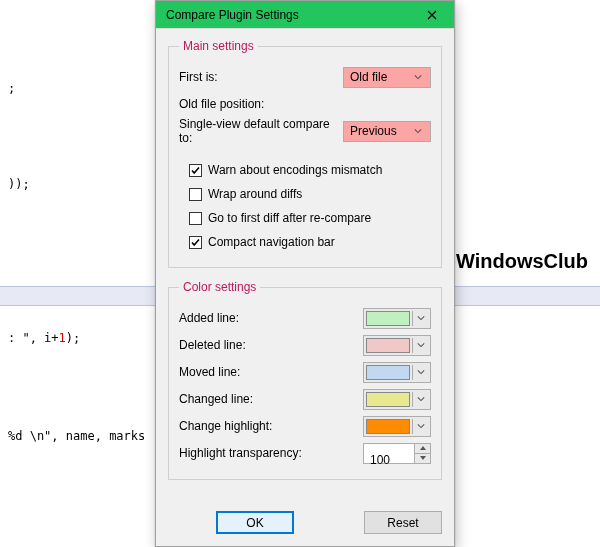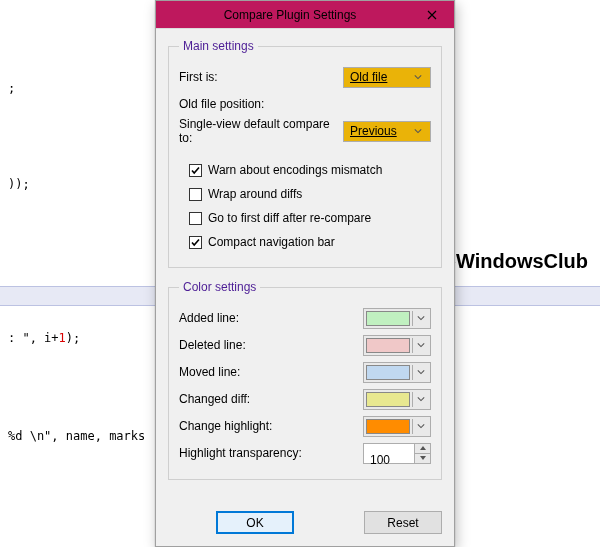--- a/index.html
+++ b/index.html
@@ -52,26 +52,25 @@
     width: 300px;
     height: 547px;
     background: #f0f0f0;
     border: 1px solid #a0a0a0;
     box-shadow: 2px 4px 12px rgba(0,0,0,0.25), 0 0 0 1px rgba(0,0,0,0.05);
     display: flex;
     flex-direction: column;
   }
   .titlebar {
     height: 28px;
-    background: #be185d;
+    background: #22c55e;
     border-bottom: 1px solid #dcdcdc;
     display: flex;
     align-items: center;
     padding: 0 4px 0 10px;
-    text-align: center;
   }
   .titlebar .title { flex: 1; font-size: 12px; }
   .titlebar .close {
     width: 36px; height: 100%;
     display: flex; align-items: center; justify-content: center;
     cursor: pointer;
   }
   .content {
     flex: 1;
     padding: 10px 12px 0 12px;
@@ -79,41 +78,40 @@
   }
   fieldset.groupbox {
     border: 1px solid #cfcfcf;
     margin: 0 0 12px 0;
     padding: 8px 10px 10px 10px;
     position: relative;
   }
   fieldset.groupbox legend {
     font-size: 12px;
     padding: 0 4px;
-    color: #4c1d95;
+    color: #be185d;
   }
   .row {
     display: flex;
     align-items: center;
     margin: 5px 0;
     height: 22px;
     gap: 8px;
   }
   .row .label { flex: 1; }
   .combo {
     width: 88px;
     height: 21px;
-    background: #eab308;
+    background: #fca5a5;
     border: 1px solid #adadad;
     display: flex;
     align-items: center;
     padding: 0 4px 0 6px;
     cursor: pointer;
     position: relative;
-    text-decoration: underline;
   }
   .combo .val { flex: 1; overflow: hidden; text-overflow: ellipsis; white-space: nowrap; }
   .combo .chev {
     width: 16px;
     display: flex; justify-content: center; align-items: center;
   }
   .check-row {
     display: flex;
     align-items: center;
     margin: 6px 10px;
@@ -309,21 +307,21 @@
         <div class="color-swatch">
           <div class="sw" style="background: rgb(192, 216, 240);"></div>
           <span class="chev">
               <svg class="chev-svg" viewBox="0 0 10 10">
                 <path d="M1 3 L5 7 L9 3" fill="none" stroke="#555" stroke-width="1.3"></path>
               </svg>
             </span>
         </div>
       </div>
       <div class="row">
-        <span class="label">Changed diff:</span>
+        <span class="label">Changed line:</span>
         <div class="color-swatch">
           <div class="sw" style="background: rgb(232, 232, 144);"></div>
           <span class="chev">
               <svg class="chev-svg" viewBox="0 0 10 10">
                 <path d="M1 3 L5 7 L9 3" fill="none" stroke="#555" stroke-width="1.3"></path>
               </svg>
             </span>
         </div>
       </div>
       <div class="row">

